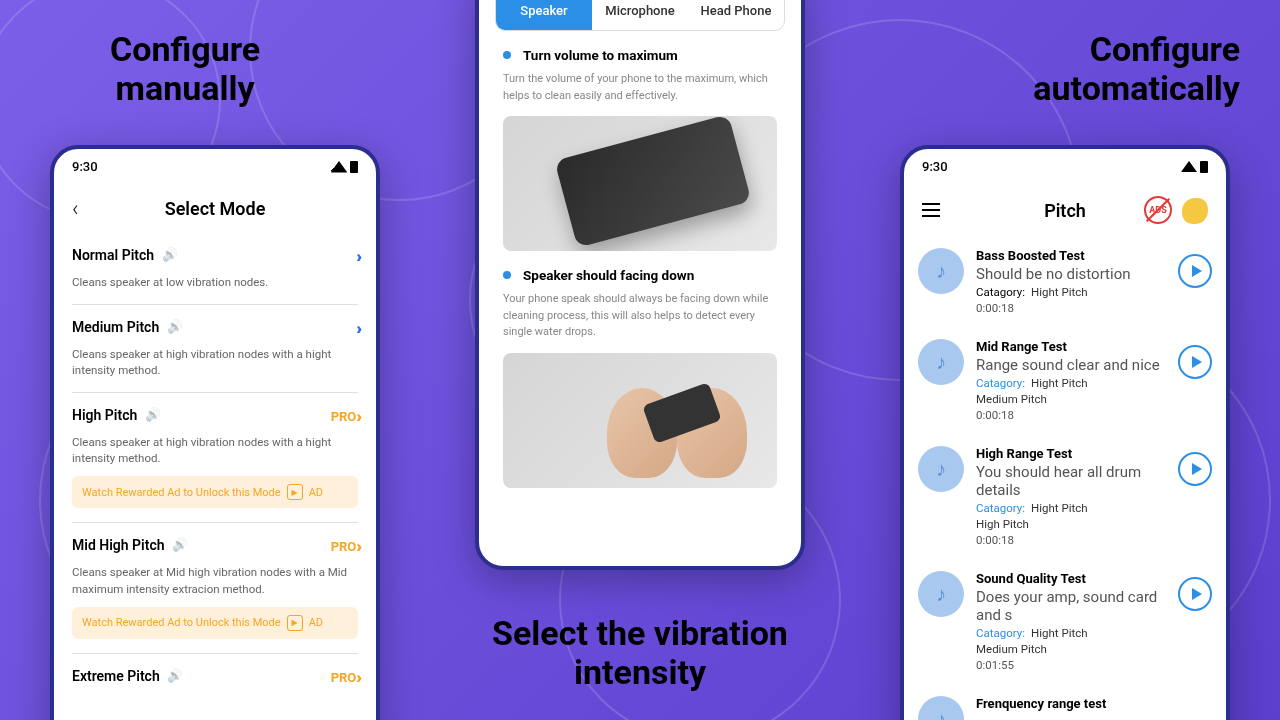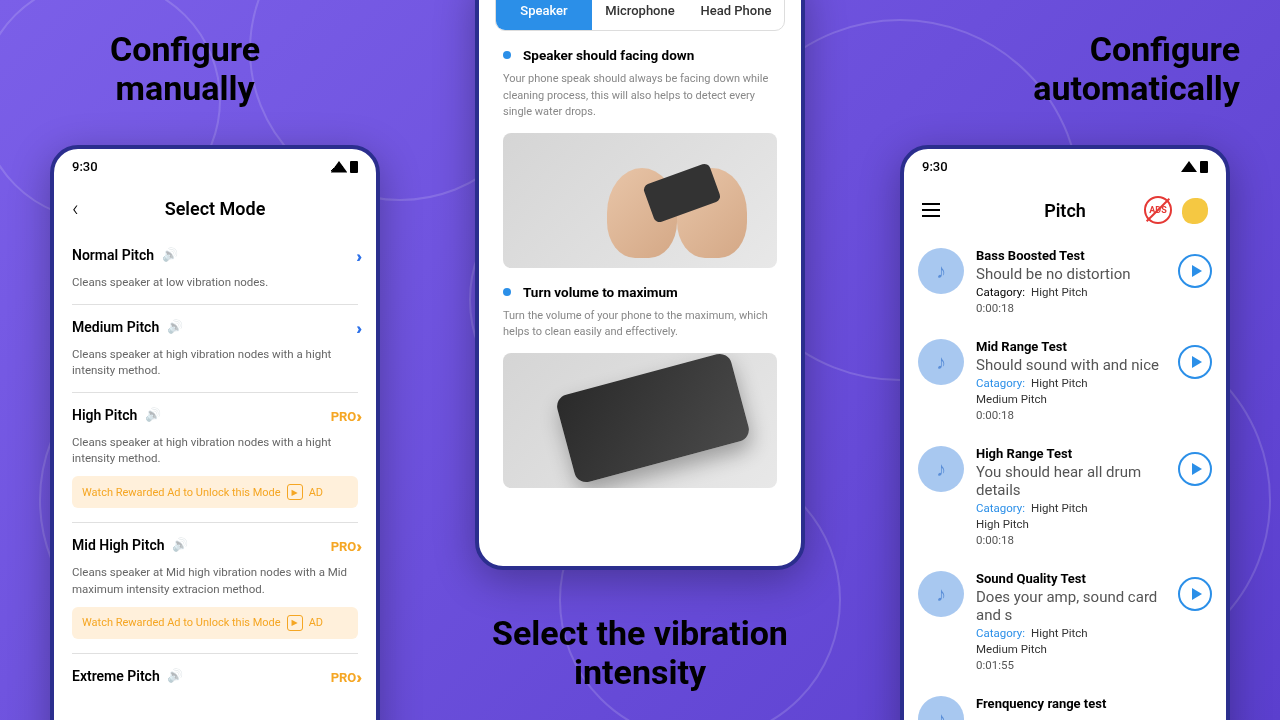--- a/index.html
+++ b/index.html
@@ -177,41 +177,41 @@
 <div class="phone phone-center">
   <div class="tabs" id="tabs">
       <div class="tab active">Speaker</div>
       <div class="tab">Microphone</div>
       <div class="tab">Head Phone</div>
     </div>
   <div id="instructions">
       <div class="instruction">
         <div class="inst-header">
           <span class="bullet"></span>
+          <span class="inst-title">Turn volume to maximum</span>
+        </div>
+        <div class="inst-desc">Turn the volume of your phone to the maximum, which helps to clean easily and effectively.</div>
+        <div class="inst-img">
+          <div class="phone-mock"></div>
+        </div>
+      </div>
+      <div class="instruction">
+        <div class="inst-header">
+          <span class="bullet"></span>
           <span class="inst-title">Speaker should facing down</span>
         </div>
         <div class="inst-desc">Your phone speak should always be facing  down while cleaning process, this will also helps to detect every single water drops.</div>
         <div class="inst-img">
           <div class="hands-mock">
             <div class="hand" style="left:0;bottom:0"></div>
             <div class="hand" style="right:0;bottom:0"></div>
             <div class="phone-held"></div>
           </div>
         </div>
       </div>
-      <div class="instruction">
-        <div class="inst-header">
-          <span class="bullet"></span>
-          <span class="inst-title">Turn volume to maximum</span>
-        </div>
-        <div class="inst-desc">Turn the volume of your phone to the maximum, which helps to clean easily and effectively.</div>
-        <div class="inst-img">
-          <div class="phone-mock"></div>
-        </div>
-      </div>
     </div>
 </div>
 
 <div class="phone phone-right">
   <div class="status-bar">
     <span>9:30</span>
     <span class="status-icons">
       <svg width="16" height="12">
           <path d="M8 0 L16 11 L0 11 Z" fill="#000"></path>
         </svg>
@@ -242,21 +242,21 @@
           <div class="sound-time">0:00:18</div>
         </div>
         <div class="play-btn">
           <div class="play-triangle"></div>
         </div>
       </div>
       <div class="sound-item">
         <div class="sound-icon">♪</div>
         <div class="sound-info">
           <div class="sound-title">Mid Range Test</div>
-          <div class="sound-sub">Should sound with and nice</div>
+          <div class="sound-sub">Range sound clear and nice</div>
           <div class="sound-cat"><span class="cat-label">Catagory:</span><span class="cat-value">Hight Pitch</span></div>
           <div class="sound-extra">Medium Pitch</div>
           <div class="sound-time">0:00:18</div>
         </div>
         <div class="play-btn">
           <div class="play-triangle"></div>
         </div>
       </div>
       <div class="sound-item">
         <div class="sound-icon">♪</div>

